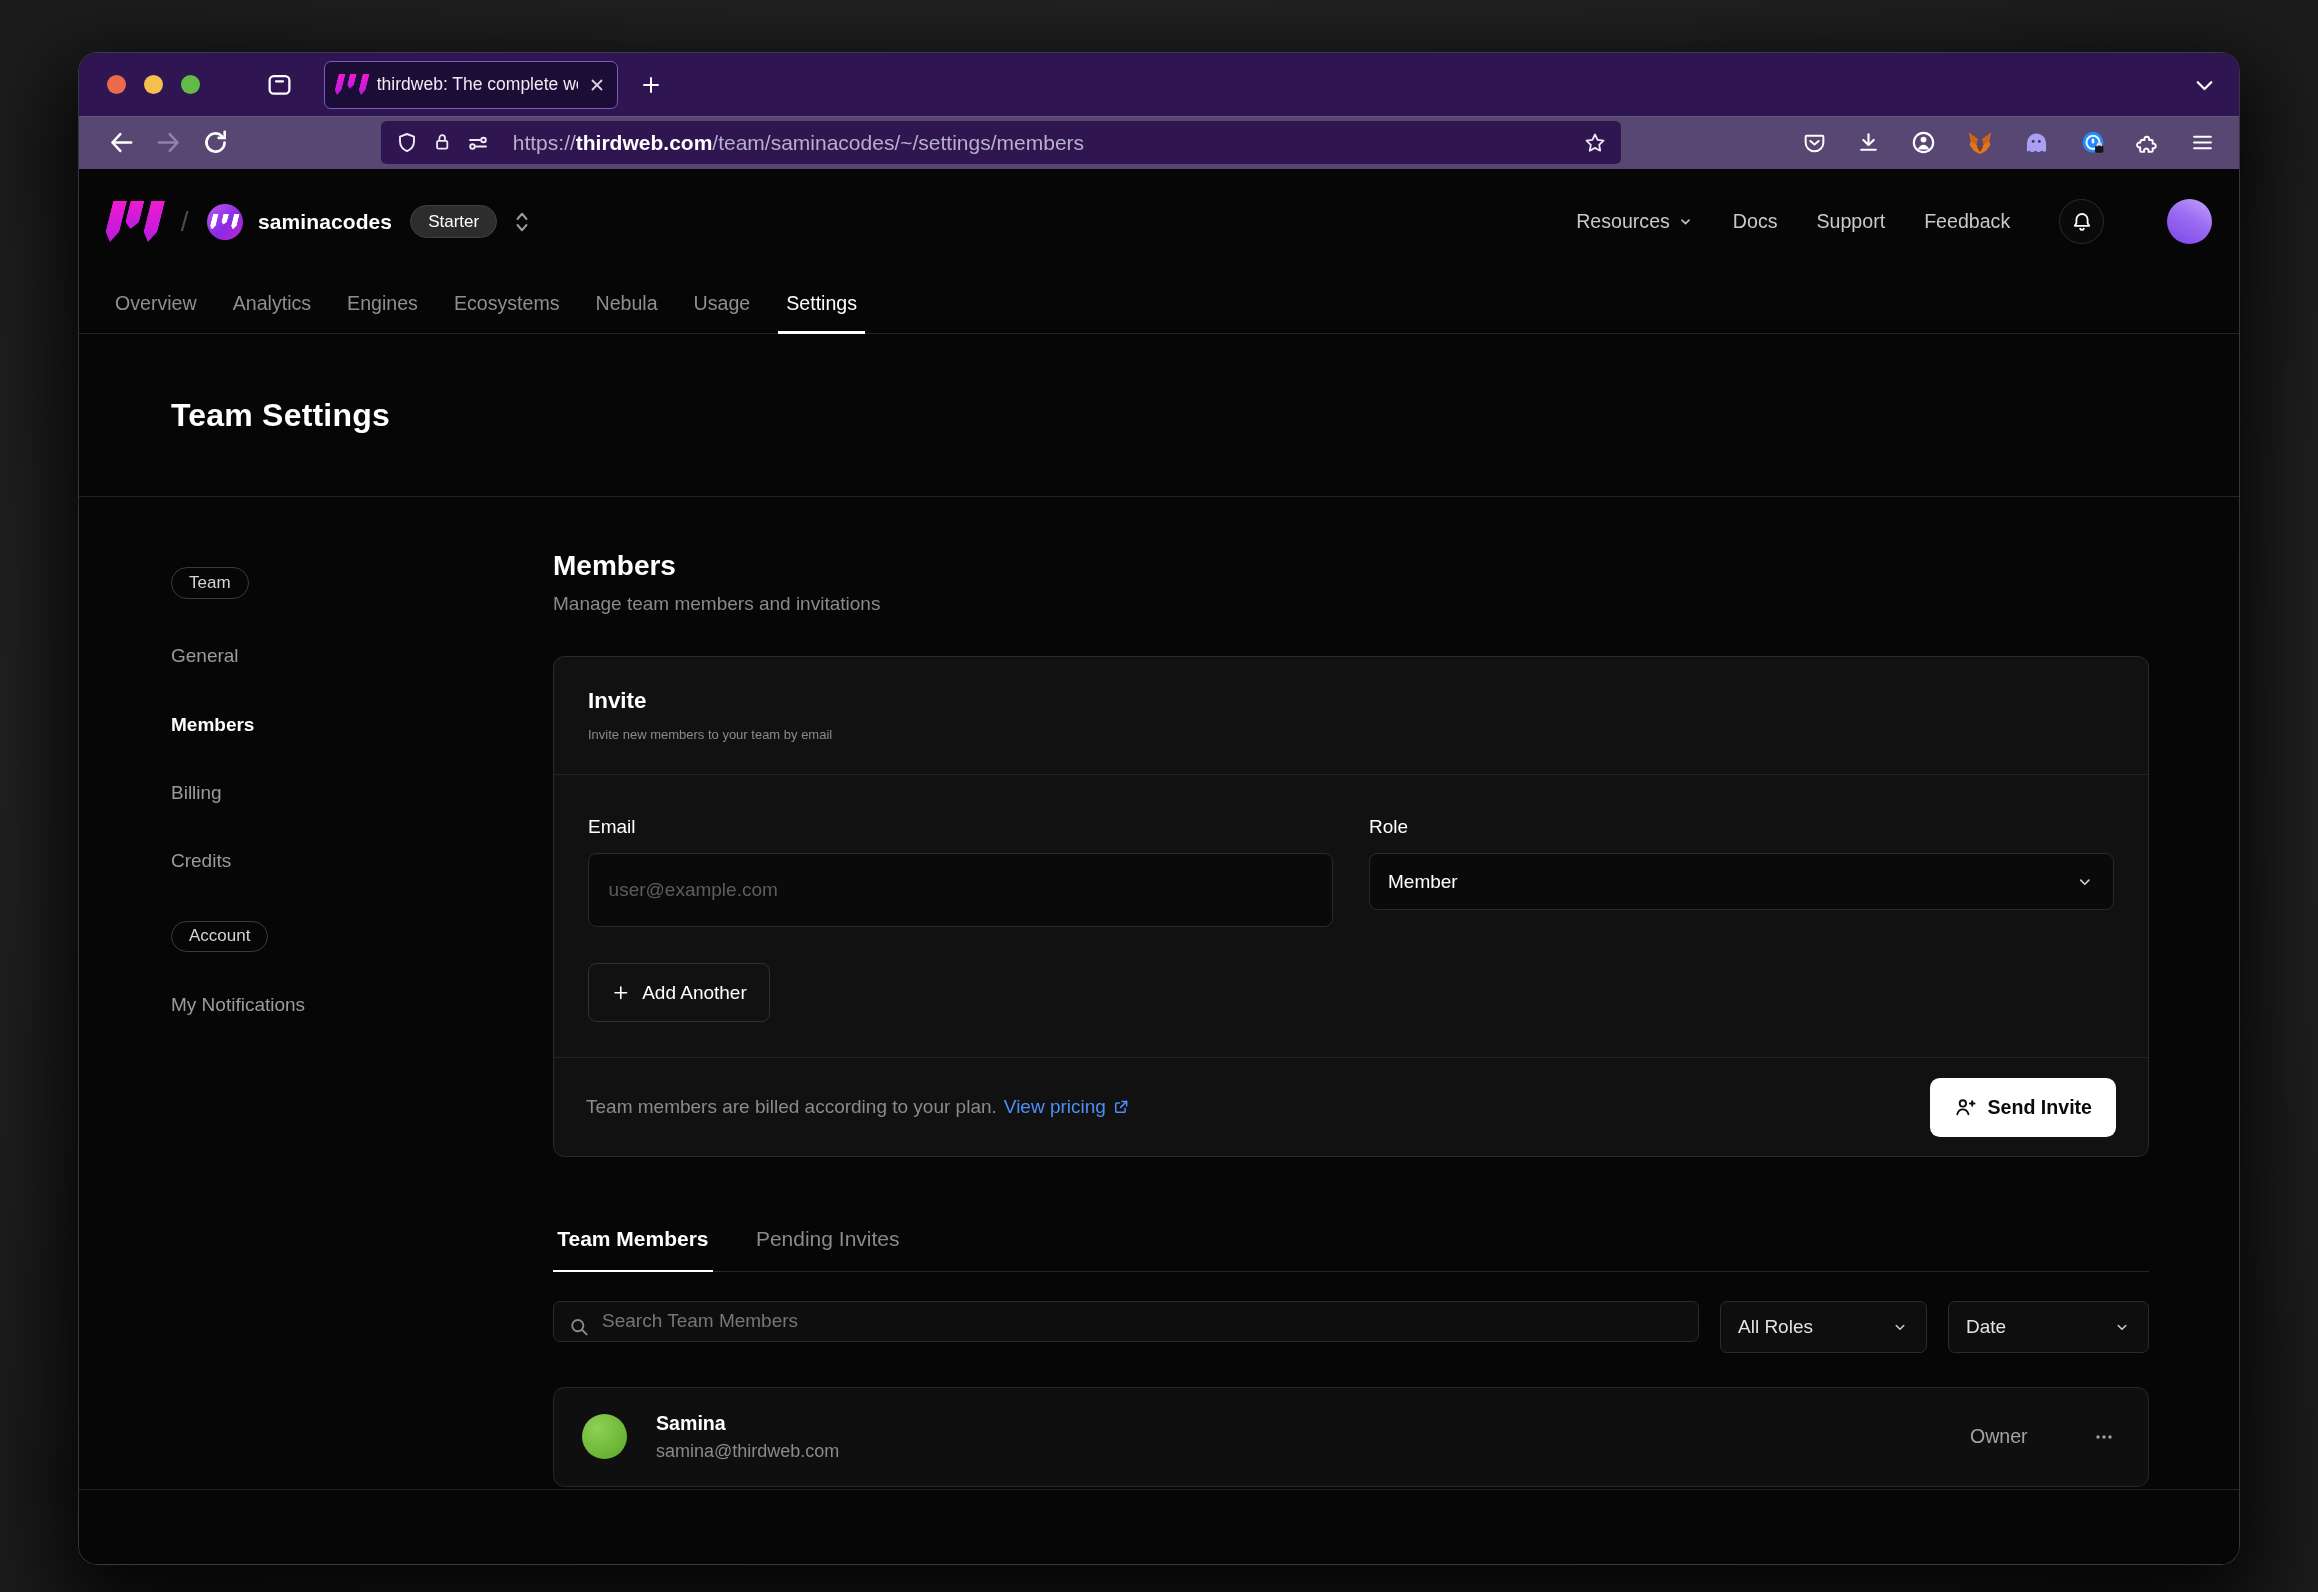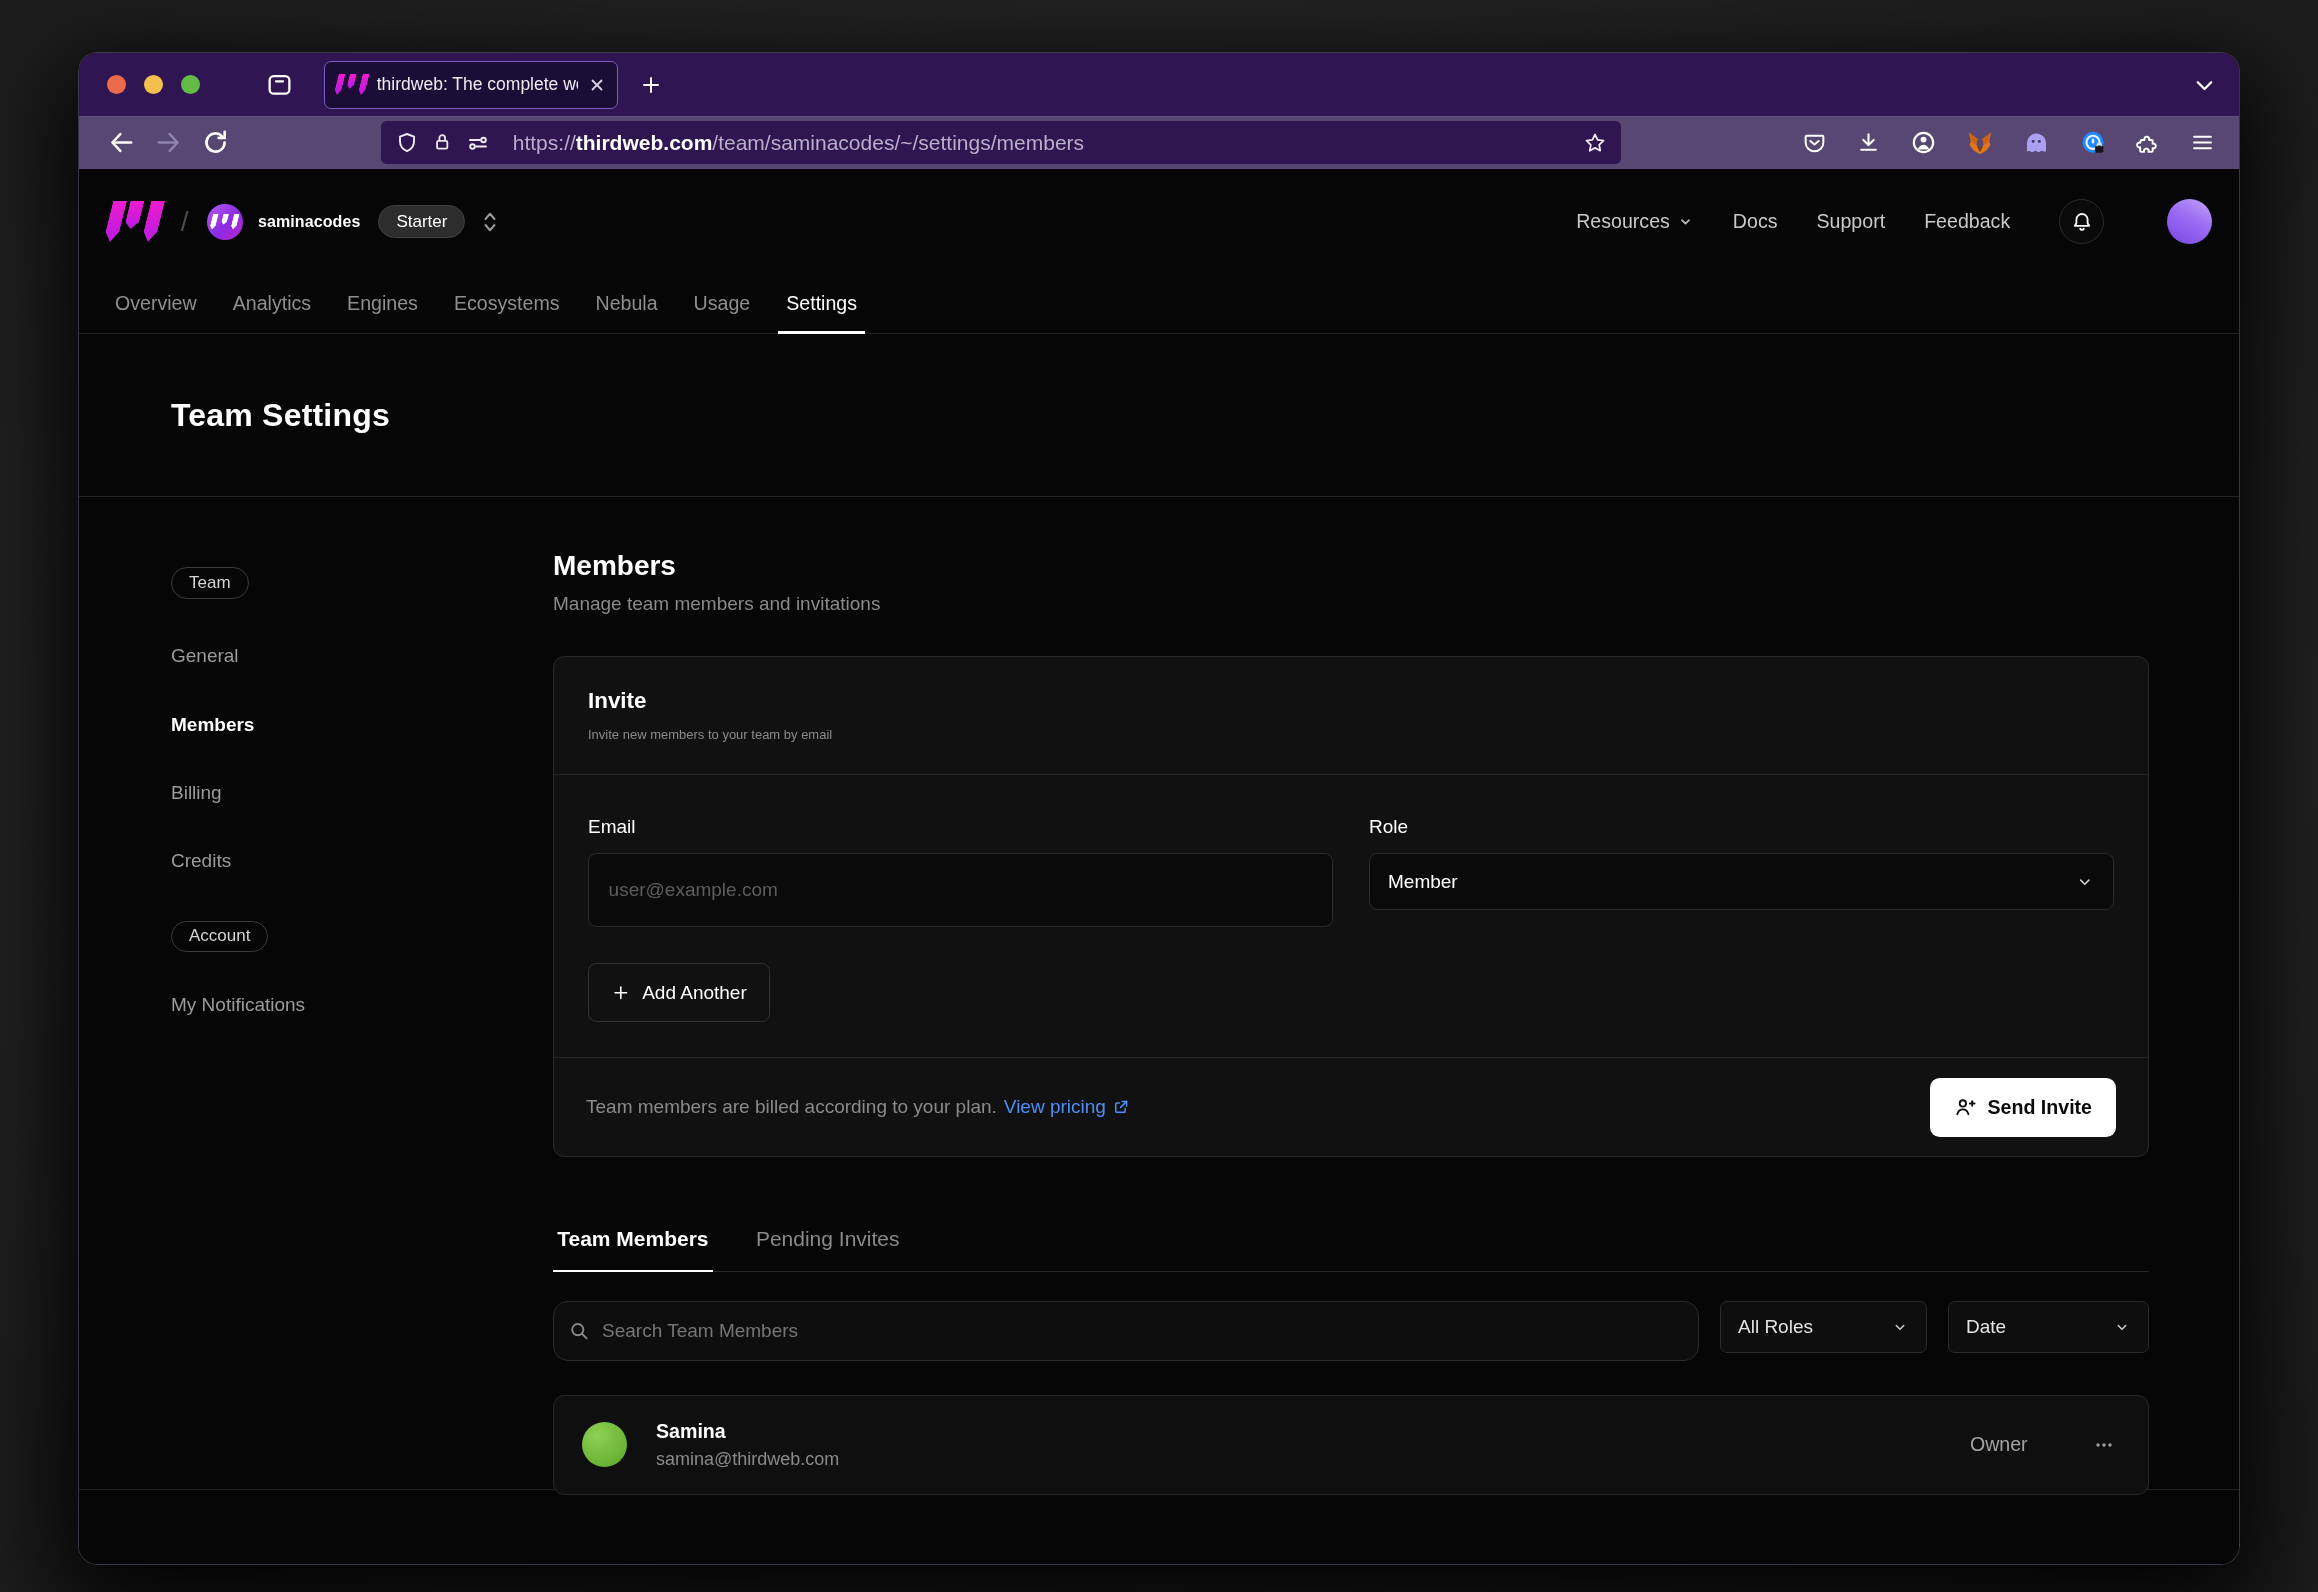--- a/index.html
+++ b/index.html
@@ -49,21 +49,21 @@
     clip-path: polygon(0 0, 100% 0, 100% 74%, 50% 100%, 0 74%); }
   .logo-lg i { width:14px; height:41px; }
   .logo-lg i:nth-child(2) { height:28px; }
   .logo-sm i { width:7px; height:21px; }
   .logo-sm i:nth-child(2) { height:14.7px; }
   .logo-ws i { background:#fff; width:5.6px; height:15.4px; }
   .logo-ws i:nth-child(2) { height:10.5px; }
   .crumb-slash { color:#4d4d4d; font-size:28px; font-weight:300; margin:0 18px 0 21px; }
   .team-avatar { width:36px; height:36px; border-radius:50%; background:linear-gradient(135deg,#b85df2 0%, #8a2be2 55%, #c026d3 100%);
     display:flex; align-items:center; justify-content:center; }
-  .team-name { font-size:16px; font-weight:600; margin-left:15.4px; letter-spacing:0.1px;text-align:center; }
+  .team-name { font-size:21px; font-weight:600; margin-left:15.4px; letter-spacing:0.1px;text-align:center; }
   .plan-badge { margin-left:18px; background:#2d2d2d; border:0.7px solid #414141; color:#fff; font-size:17px;
     padding:5.6px 17px; border-radius:700px; }
   .team-switcher { margin-left:15.4px; }
   .app-links { margin-left:auto; display:flex; align-items:center; gap:39px; }
   .app-link { color:#c9c9c9; font-size:19.6px; background:none; border:none; cursor:pointer; display:flex; align-items:center; gap:7px;
     font-family:inherit; }
   .bell-btn { width:45px; height:45px; border-radius:50%; border:0.7px solid #2b2b2b; background:#0a0a0a; margin-left:9.8px; }
   .user-avatar { width:45px; height:45px; border-radius:50%; margin-left:24px; cursor:pointer;
     background:linear-gradient(210deg,#c3a4fa 0%, #9b6cf3 45%, #7b45e7 100%); }
 
@@ -111,21 +111,21 @@
   .send-btn { background:#fff; color:#0a0a0a; border:none; border-radius:9.8px; height:59px; padding:0 24px;
     display:inline-flex; align-items:center; gap:11.2px; font-size:19.6px; font-weight:600; cursor:pointer; font-family:inherit; }
 
   .list-tabs { margin-top:70px; display:flex; gap:39px; border-bottom:1.4px solid #262626; }
   .list-tab { background:none; border:none; font-size:21px; color:#8a8a8a; padding:0 4.2px 19.6px; cursor:pointer; position:relative; font-family:inherit; }
   .list-tab.active { color:#fff; font-weight:600; }
   .list-tab.active::after { content:""; position:absolute; left:0; right:0; bottom:-1.4px; height:2.8px; background:#fff; }
 
   .filter-row { margin-top:29px; display:flex; gap:21px; }
   .search-wrap { flex:1; position:relative; }
-  .search-input { width:100%; height:60px; background:#0e0e0e; border:0.7px solid #2b2b2b; border-radius:15px; color:#ddd;
+  .search-input { width:100%; height:41px; background:#0e0e0e; border:0.7px solid #2b2b2b; border-radius:7px; color:#ddd;
     font-size:19px; padding:0 17px 0 48px; outline:none; font-family:inherit; }
   .search-input::placeholder { color:#767676; }
   .search-icon-box { position:absolute; left:15.4px; top:50%; transform:translateY(-50%); display:flex; }
   .filter-select { height:52px; border-radius:7px; background:#0e0e0e; border:0.7px solid #2b2b2b; display:flex; align-items:center;
     justify-content:space-between; padding:0 17px; cursor:pointer; }
   .filter-select span { font-size:19px; color:#e3e3e3; }
   .roles-select { width:207px; }
   .date-select { width:201px; }
 
   .member-card { margin-top:34px; height:100px; background:#0f0f0f; border:0.7px solid #272727; border-radius:11.2px;

